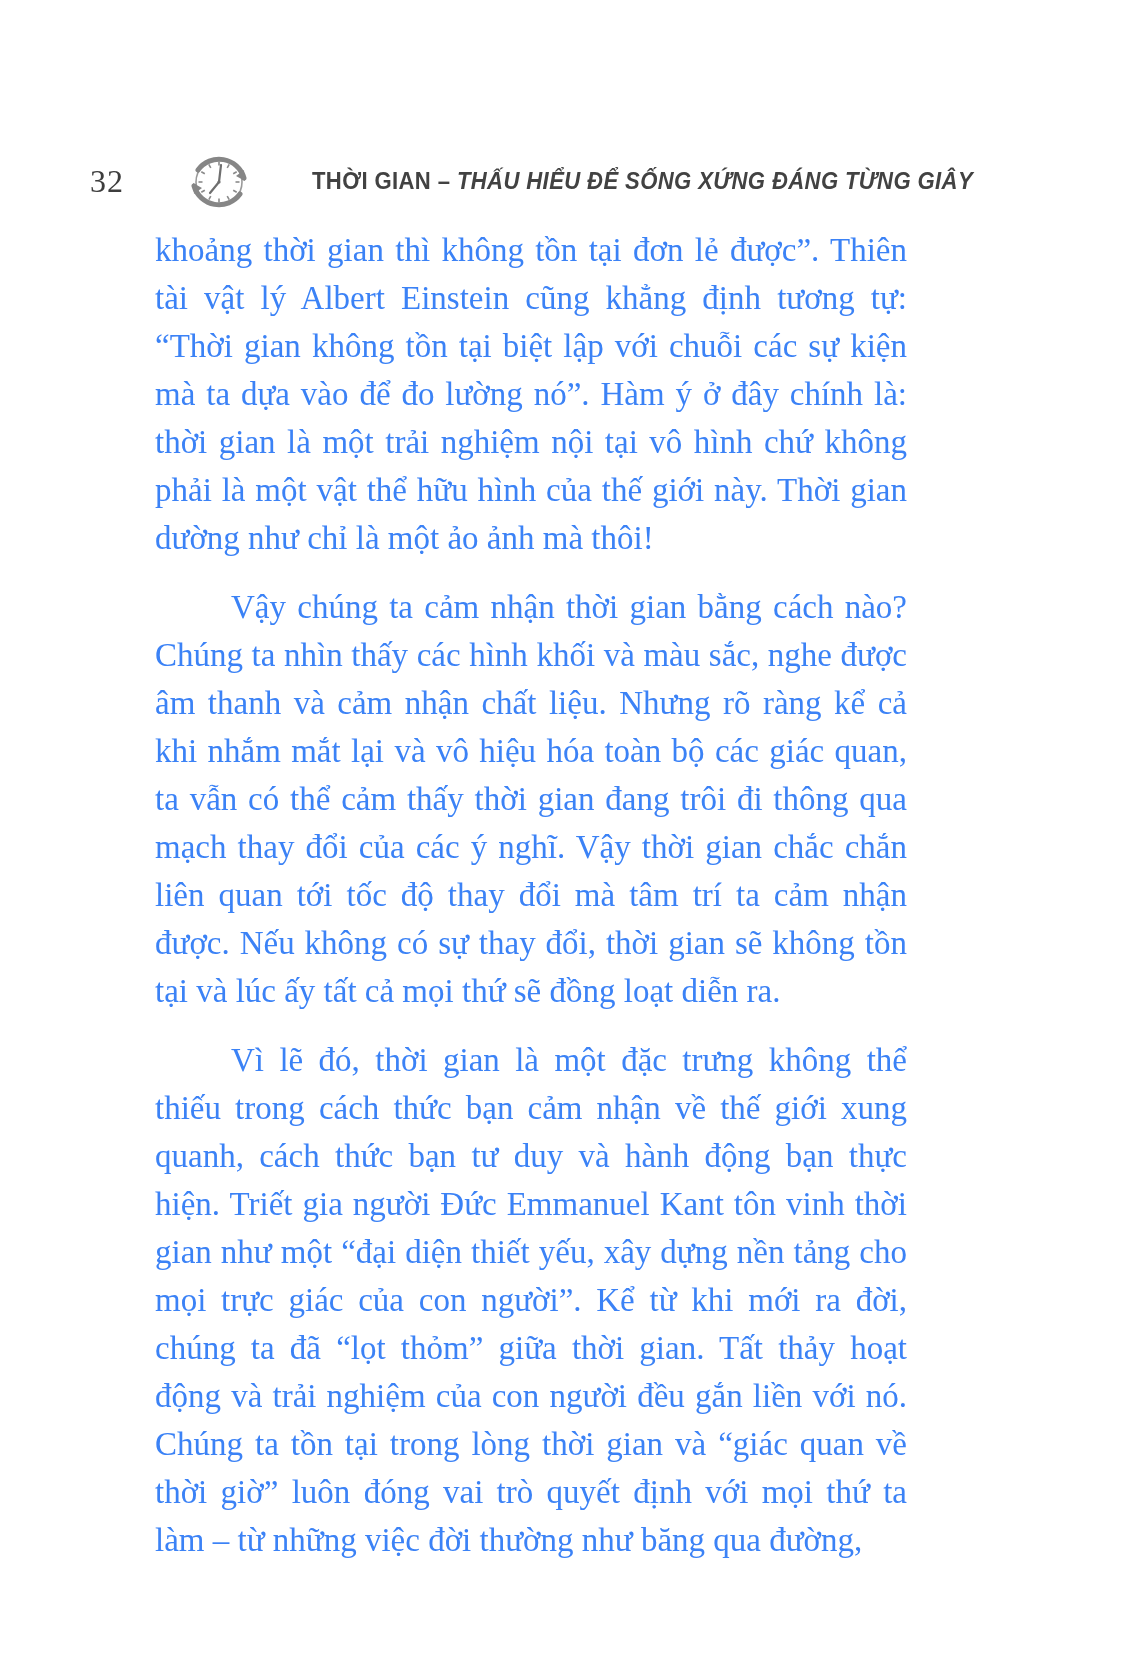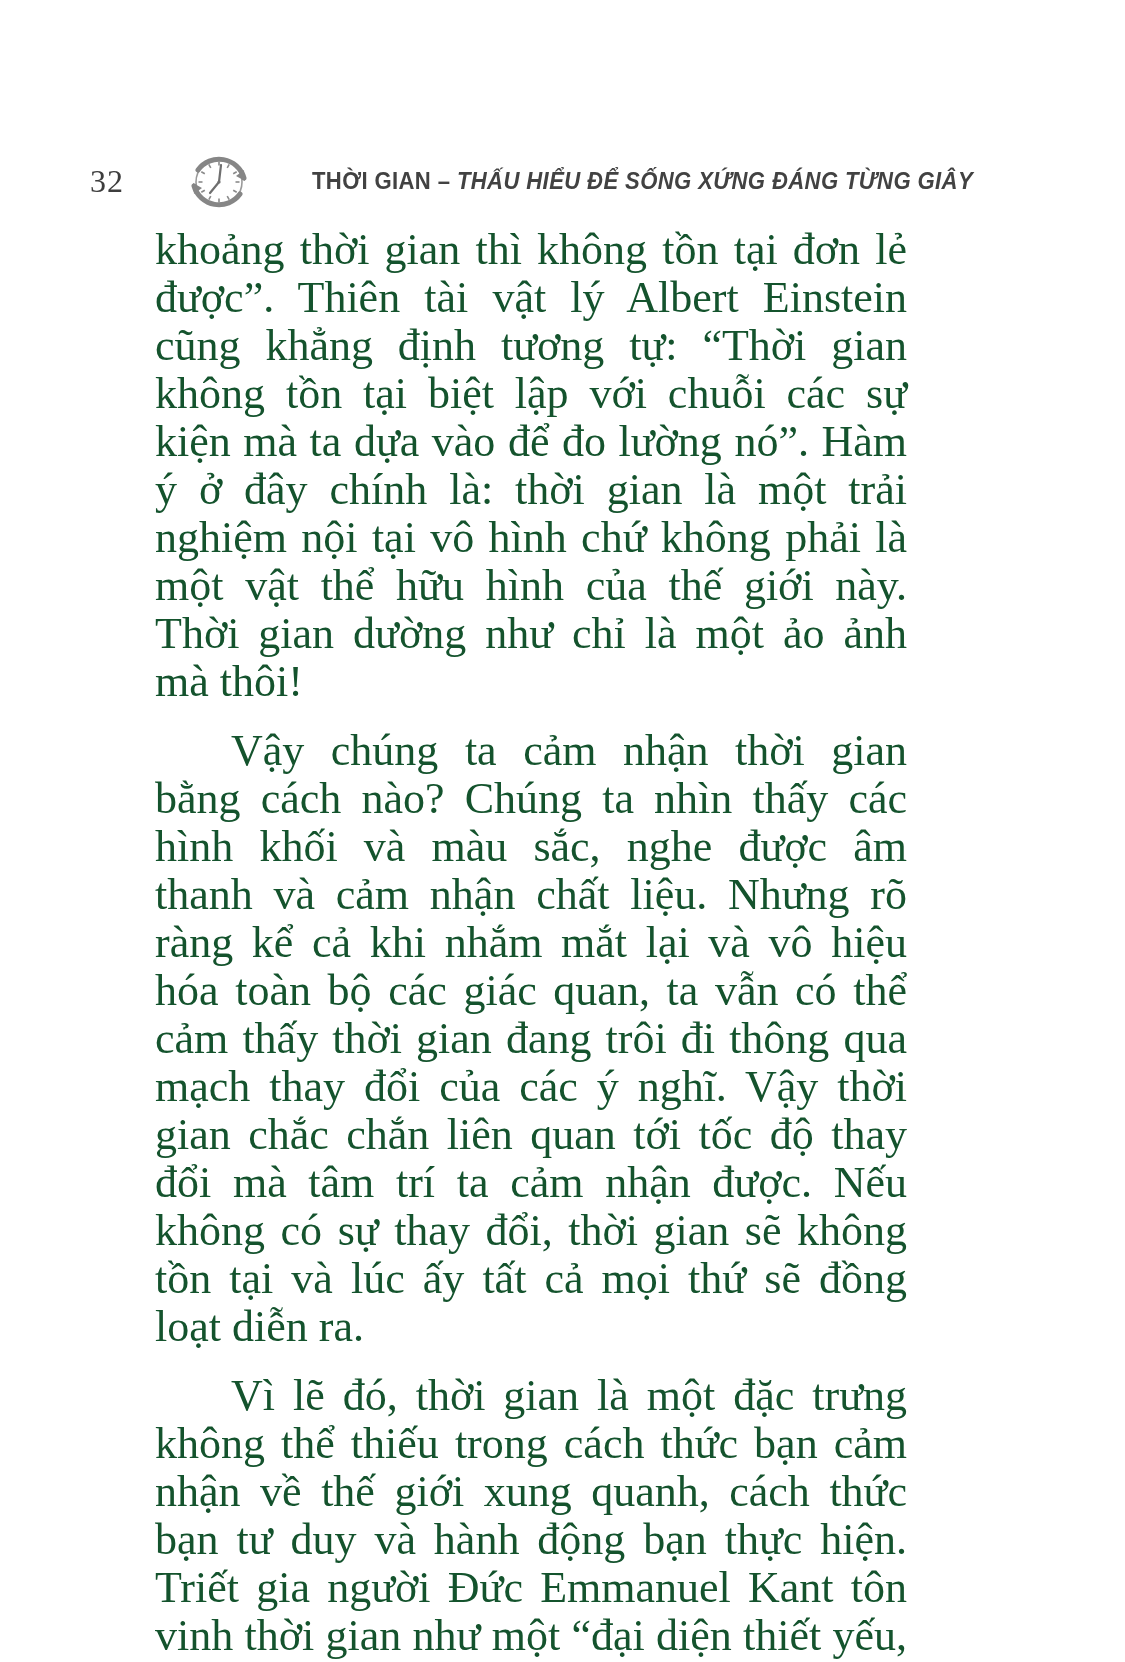--- a/index.html
+++ b/index.html
@@ -55,23 +55,23 @@
   
   .content {
     position: absolute;
     top: 226px;
     left: 155px;
     width: 752px;
   }
   .content p {
     margin: 0 0 21px 0;
     font-family: "Liberation Serif", serif;
-    font-size: 44px;
+    font-size: 33px;
     line-height: 48px;
-    color: #14532d;
+    color: #3b82f6;
     text-align: justify;
     text-justify: inter-word;
   }
   .content p.indent {
     text-indent: 76px;
   }
 </style>
 </head>
 <body>
 

